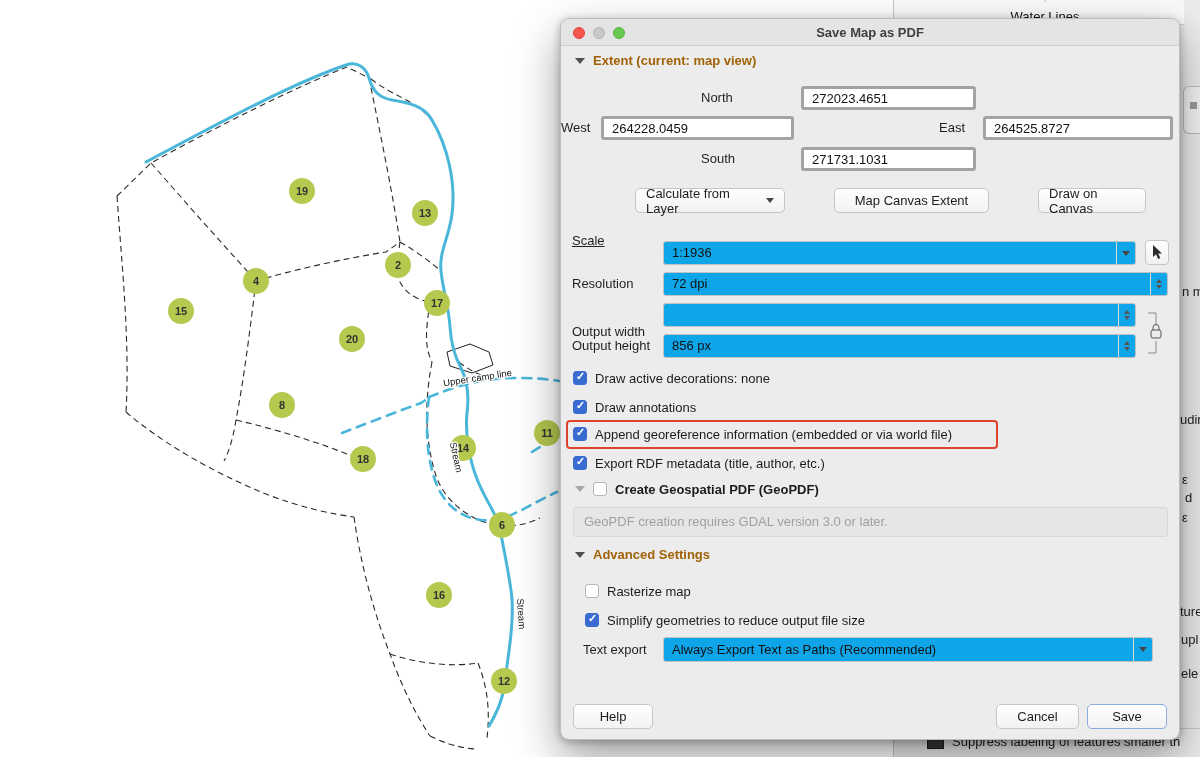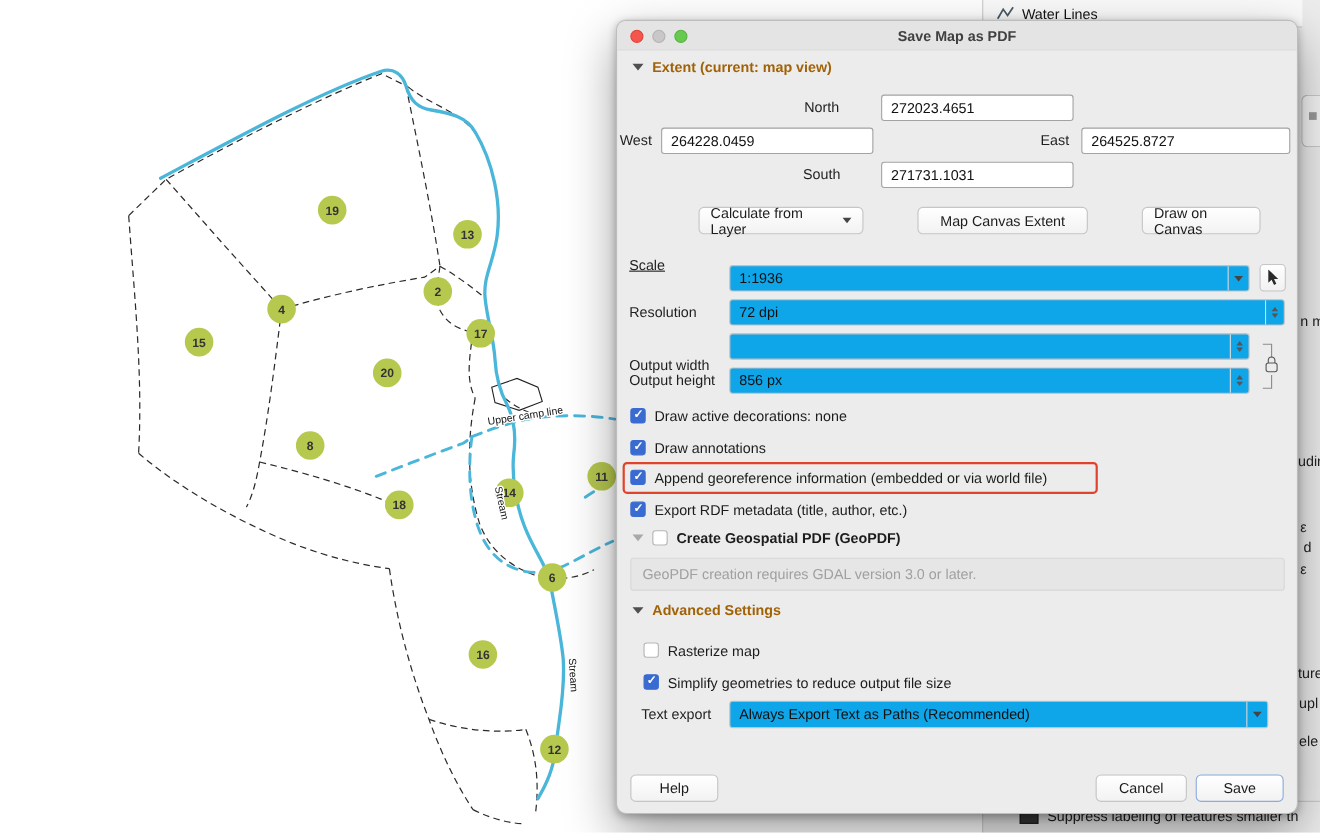--- a/index.html
+++ b/index.html
@@ -18,21 +18,21 @@
   svg .boundary{fill:none;stroke:#2a2a2a;stroke-width:1.1;stroke-dasharray:6 4;}
   svg .camp{fill:none;stroke:#222;stroke-width:1;}
   svg .stream{fill:none;stroke:var(--stream);stroke-width:3;stroke-linecap:round;}
   svg .stream.dashed{stroke-dasharray:9 7;stroke-width:2.6;}
   svg .marker{fill:var(--marker);}
   svg .marker-num{font-family:"Liberation Sans",sans-serif;font-size:11px;font-weight:bold;fill:#333;text-anchor:middle;}
   svg .map-label{font-family:"Liberation Sans",sans-serif;font-size:9.5px;fill:#141414;stroke:#fff;stroke-width:2.5px;paint-order:stroke;text-anchor:middle;}
 
   
   #right-panel{position:absolute;left:893px;top:0;width:307px;height:757px;background:#ececec;border-left:1px solid #c6c6c6;}
-  .panel-header{position:absolute;left:0;top:0;right:16px;height:25px;background:#fafafa;border-bottom:1px solid #cfcfcf;display:flex;align-items:center;gap:7px;padding-left:12px;font-size:13px;color:#111;}
+  .panel-header{position:absolute;left:0;top:0;right:16px;height:25px;background:#fafafa;border-bottom:1px solid #cfcfcf;display:flex;align-items:center;gap:7px;padding-left:12px;font-size:13px;color:#111;flex-direction:column;}
   .frag{position:absolute;font-size:13px;color:#222;white-space:nowrap;}
   .corner-box{position:absolute;left:289px;top:86px;width:22px;height:48px;border:1px solid #bdbdbd;border-right:none;border-radius:6px 0 0 6px;background:#f4f4f4;}
   .corner-dot{position:absolute;left:296px;top:102px;width:7px;height:7px;background:#9a9a9a;}
   .panel-bottom{position:absolute;left:0;right:0;top:728px;height:29px;background:#ececec;border-top:1px solid #c9c9c9;}
   .swatch{position:absolute;left:33px;top:3px;width:17px;height:17px;background:#383838;border:1px solid #1f1f1f;}
   .bottom-label{position:absolute;left:58px;top:5px;font-size:13px;color:#1c1c1c;white-space:nowrap;overflow:hidden;max-width:245px;}
 
   
   #dialog{position:absolute;left:560px;top:18px;width:620px;height:722px;background:#ececec;border-radius:9px;
     box-shadow:0 18px 45px rgba(0,0,0,.38), 0 2px 8px rgba(0,0,0,.28);border:1px solid #bdbdbd;}
@@ -41,23 +41,23 @@
   .tl{position:absolute;top:8px;width:12px;height:12px;border-radius:50%;}
   .tl.red{left:12px;background:#f4564e;border:1px solid #e0443c;}
   .tl.gray{left:32px;background:#c9c7c7;border:1px solid #b5b3b3;}
   .tl.green{left:52px;background:#67c950;border:1px solid #58b342;}
 
   .sect{position:absolute;display:flex;align-items:center;gap:8px;font-size:13px;font-weight:bold;color:#a16207;}
   .disc{width:0;height:0;border-left:5px solid transparent;border-right:5px solid transparent;border-top:6px solid #4f4f4f;display:inline-block;}
   .disc.dim{border-top-color:#a8a8a8;}
 
   .row-label{position:absolute;font-size:13px;color:#1f1f1f;line-height:24px;white-space:nowrap;}
-  .ra{text-align:center;}
-
-  input.field{position:absolute;height:24px;background:#fff;border:1px solid #a3a3a3;border-radius:3px;font-family:"Liberation Sans",sans-serif;font-size:13px;color:#111;padding:0 8px;}
+  .ra{text-align:left;}
+
+  input.field{position:absolute;height:24px;background:#fff;border:3px solid #a3a3a3;border-radius:3px;font-family:"Liberation Sans",sans-serif;font-size:13px;color:#111;padding:0 8px;}
   .field{position:absolute;height:24px;background:#0ea5e9;border:1px solid #c2c2c2;border-radius:3px;font-size:13px;color:#111;}
   .field .field-text{position:absolute;left:8px;top:0;right:24px;line-height:22px;white-space:nowrap;overflow:hidden;}
   .combo-arrow{position:absolute;right:0;top:0;width:19px;height:100%;border-left:1px solid #d8d8d8;display:flex;align-items:center;justify-content:center;}
   .spin{position:absolute;right:0;top:0;width:17px;height:100%;border-left:1px solid #dcdcdc;display:flex;flex-direction:column;align-items:center;justify-content:center;gap:2px;}
   .tri-dn{width:0;height:0;border-left:4px solid transparent;border-right:4px solid transparent;border-top:5px solid #444;}
   .tri-up-s{width:0;height:0;border-left:3.5px solid transparent;border-right:3.5px solid transparent;border-bottom:4.5px solid #555;}
   .tri-dn-s{width:0;height:0;border-left:3.5px solid transparent;border-right:3.5px solid transparent;border-top:4.5px solid #555;}
 
   .btn{position:absolute;height:25px;background:linear-gradient(#ffffff,#f2f2f2);border:1px solid #c6c6c6;border-radius:5px;font-size:13px;color:#1c1c1c;display:flex;align-items:center;justify-content:center;gap:6px;padding:0 10px;}
   .btn.primary{border-color:#8aace0;}

